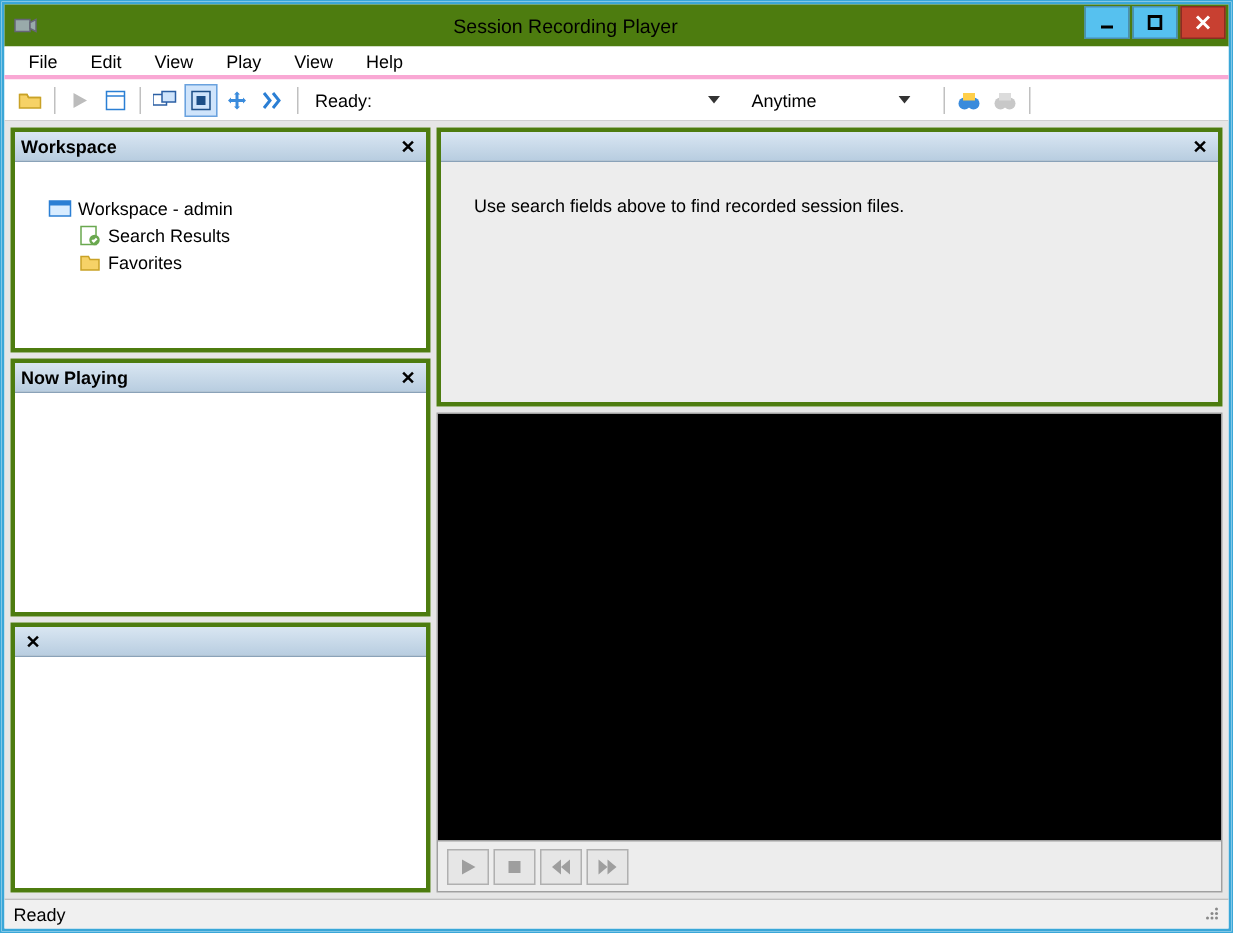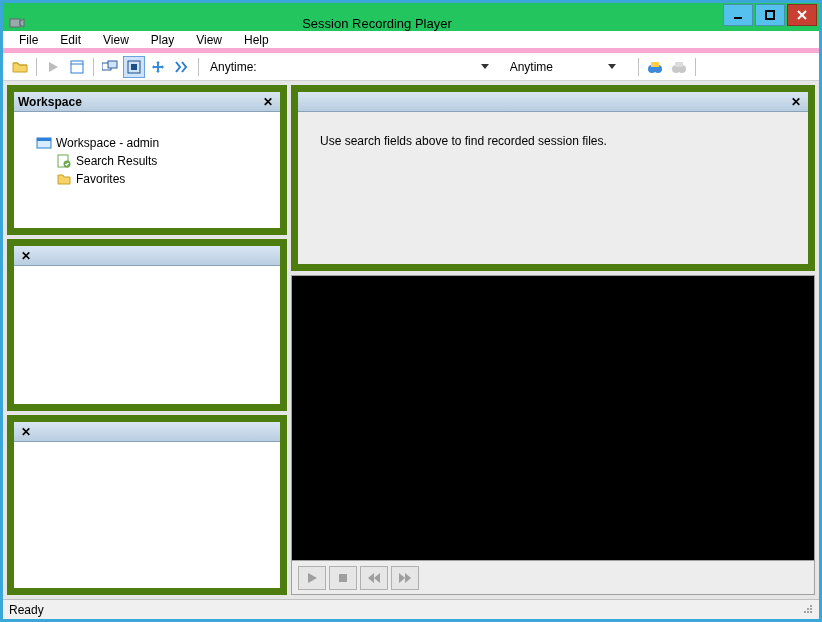--- a/index.html
+++ b/index.html
@@ -16,23 +16,23 @@
   .win {
     width: 100%;
     height: 100%;
     display: flex;
     flex-direction: column;
     border: 2px solid #3aa7d8;
   }
   
   .titlebar {
     height: 28px;
-    background: #22c55e;
-    display: flex;
-    align-items: flex-end;
+    background: #4d7c0f;
+    display: flex;
+    align-items: center;
     color: #000;
   }
   .titlebar .app-icon {
     width: 16px; height: 16px; margin: 0 6px;
     display: inline-flex; align-items: center; justify-content: center;
   }
   .titlebar .title {
     flex: 1;
     text-align: center;
     font-size: 13px;
@@ -48,21 +48,21 @@
   .titlebar .wc.close { background: #c84031; border-color:#8a2c22; }
   .titlebar .wc svg { display:block; }
   
   .menubar {
     height: 22px;
     background: #fff;
     display: flex;
     align-items: center;
     padding: 0 6px;
     gap: 2px;
-    border-bottom: 5px solid #f9a8d4;
+    border-bottom: 3px solid #f9a8d4;
   }
   .menubar .mi { padding: 2px 10px; cursor: default; }
   
   .toolbar {
     height: 28px;
     background: #fff;
     display: flex;
     align-items: center;
     padding: 0 6px;
     gap: 2px;
@@ -101,21 +101,21 @@
     gap: 4px;
     padding: 4px;
     background: #e6e6e6;
     min-height: 0;
   }
   .left-col { width: 280px; display:flex; flex-direction:column; gap:4px; }
   .right-col { flex:1; display:flex; flex-direction:column; gap:4px; min-width:0; }
 
   .panel {
     background: #fff;
-    border: 7px solid #4d7c0f;
+    border: 3px solid #4d7c0f;
     display:flex; flex-direction:column;
     min-height: 0;
   }
   .panel .ph {
     height: 20px;
     background: linear-gradient(#d9e6f2,#b8cde0);
     border-bottom: 1px solid #8aa2b8;
     display:flex; align-items:center;
     font-weight: bold;
     padding: 0 4px;
@@ -240,21 +240,21 @@
           <path d="M7 1l2 2H8v3h3V5l2 2-2 2V8H8v3h1l-2 2-2-2h1V8H3v1L1 7l2-2v1h3V3H5z" fill="#3a8bdc"></path>
         </svg>
     </span>
     <span class="tb">
       <svg width="14" height="12">
           <path d="M1 1l4 5-4 5" fill="none" stroke="#2b7fd4" stroke-width="2"></path>
           <path d="M7 1l4 5-4 5" fill="none" stroke="#2b7fd4" stroke-width="2"></path>
         </svg>
     </span>
     <span class="sep"></span>
-    <span class="search-label">Anytime:</span>
+    <span class="search-label">Ready:</span>
     <input class="search-field" type="text" value="" style="">
     <span class="dd-arrow">
       <svg width="8" height="6">
           <polygon points="0,0 8,0 4,5" fill="#333"></polygon>
         </svg>
     </span>
     <span class="time-filter">
       <span>Anytime</span>
       <svg width="8" height="6">
           <polygon points="0,0 8,0 4,5" fill="#333"></polygon>
@@ -316,20 +316,21 @@
                 </span>
                 <span>Favorites</span>
               </div>
             </div>
           </div>
         </div>
       </div>
 
       <div class="panel p-nowplaying">
         <div class="ph">
+          <span class="pt">Now Playing</span>
           <span class="close-x">✕</span>
         </div>
         <div class="pb"></div>
       </div>
 
       <div class="panel p-events">
         <div class="ph">
           <span class="close-x">✕</span>
         </div>
         <div class="pb"></div>

